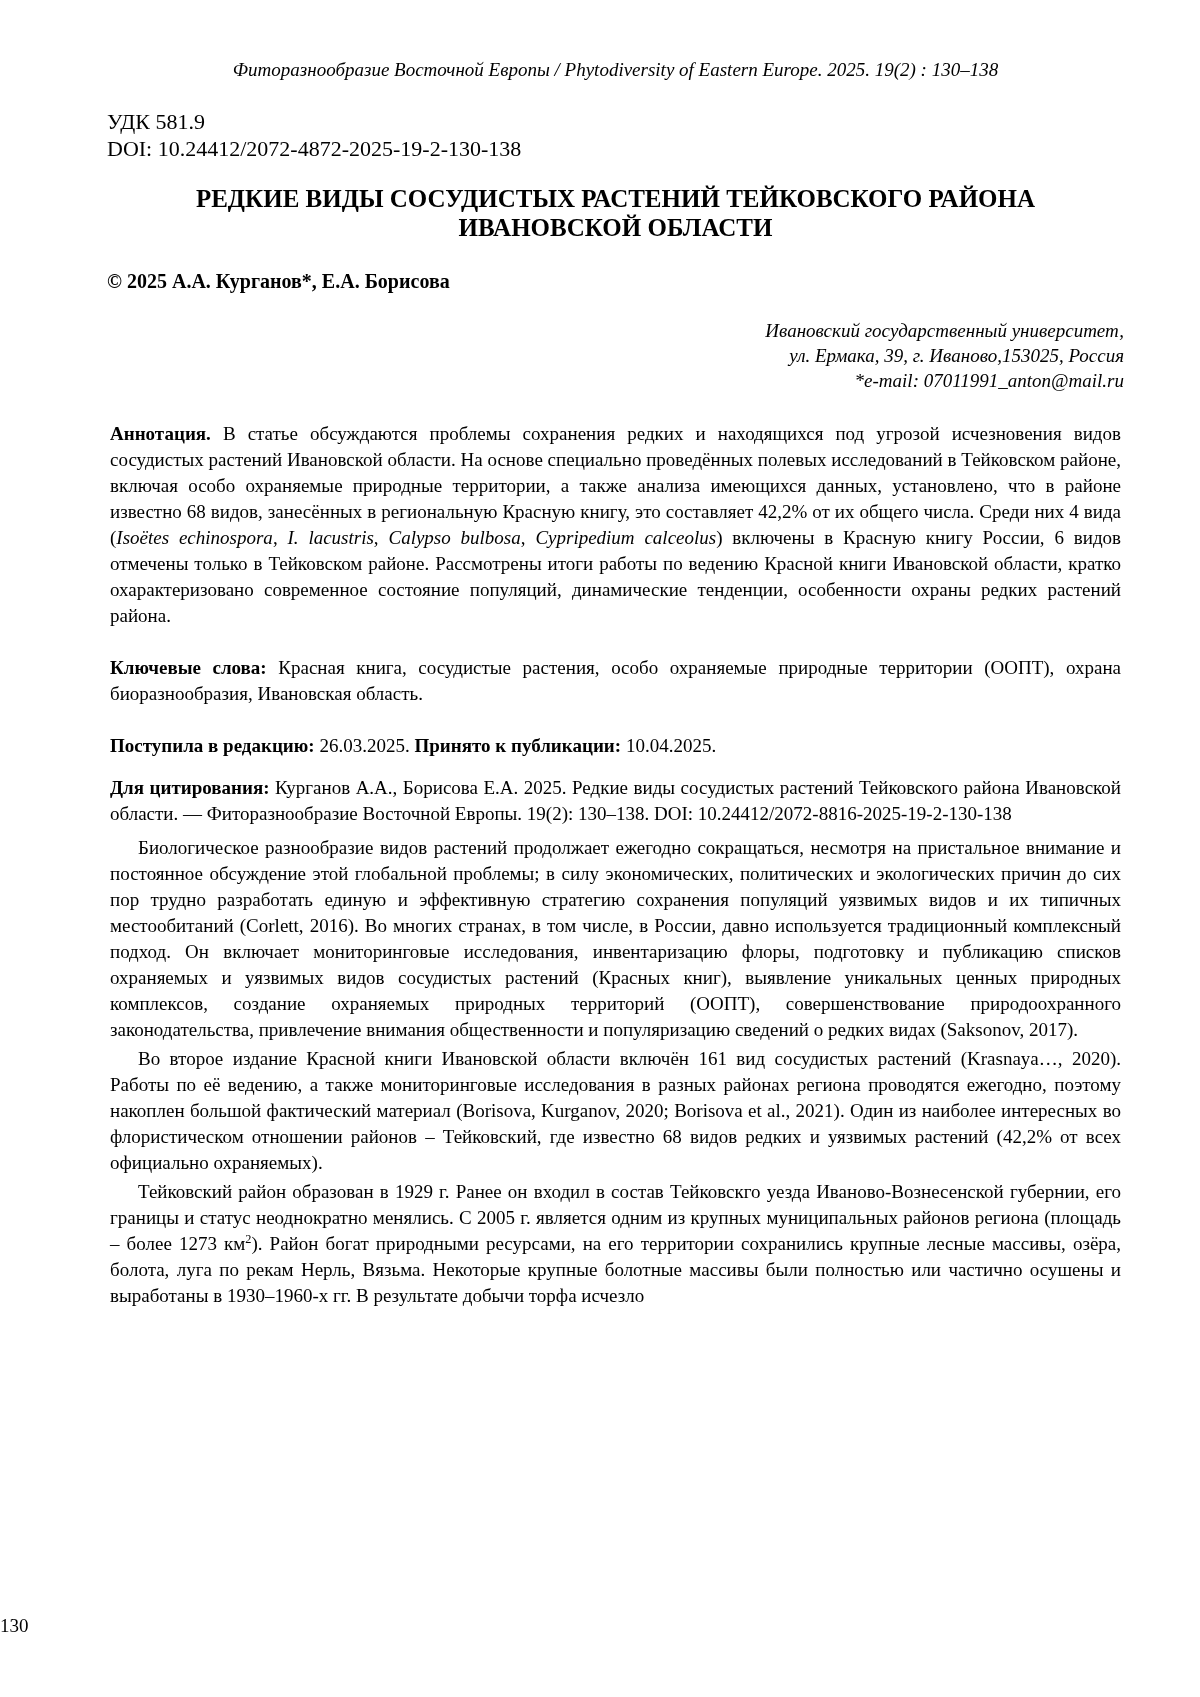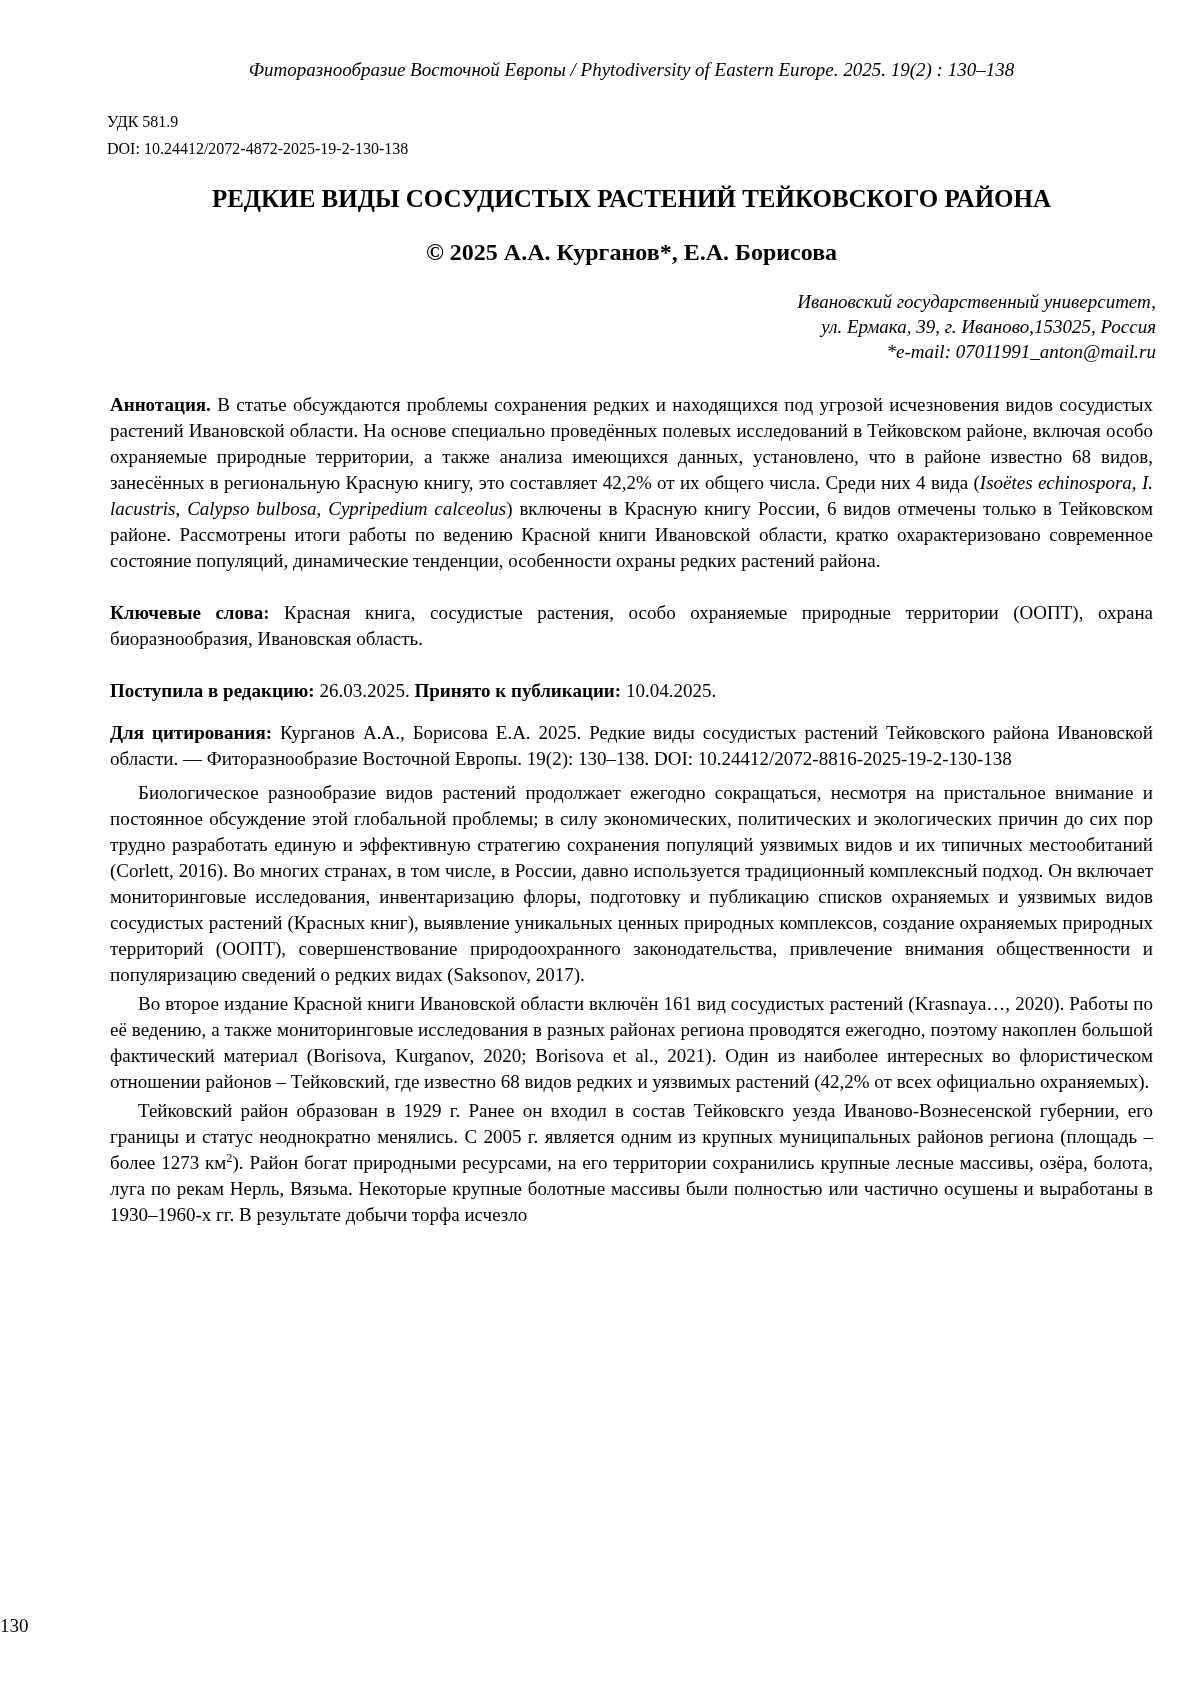--- a/index.html
+++ b/index.html
@@ -1,47 +1,46 @@
 <!DOCTYPE html>
 <html lang="ru"><head>
 <meta charset="utf-8">
 <style>
   html, body { margin: 0; padding: 0; background: #ffffff; }
   .page {
     position: relative;
     width: 1200px;
     height: 1697px;
     box-sizing: border-box;
-    padding: 58px 44px 0 107px;
+    padding: 58px 76px 0 107px;
     background: #ffffff;
     color: #000000;
     font-family: "Liberation Serif", "DejaVu Serif", serif;
     overflow: hidden;
   }
   .journal-line {
     text-align: center;
     font-style: italic;
     font-size: 19px;
     line-height: 24px;
     margin: 0 0 26px 0;
   }
-  .udc-block { font-size: 16px; line-height: 27px; }
+  .udc-block { font-size: 22px; line-height: 27px; }
   .udc-block div { margin: 0; }
   .article-title {
     margin-top: 22px;
     text-align: center;
     font-weight: bold;
     font-size: 25px;
     line-height: 29px;
   }
   .authors-line {
     margin-top: 26px;
-    text-align: center;
     font-weight: bold;
-    font-size: 24px;
+    font-size: 20px;
     line-height: 26px;
   }
   .affiliation {
     margin-top: 24px;
     text-align: right;
     font-style: italic;
     font-size: 19px;
     line-height: 25px;
   }
   .para {
@@ -78,20 +77,21 @@
 
   <div class="journal-line">Фиторазнообразие Восточной Европы / Phytodiversity of Eastern Europe. 2025. 19(2) : 130–138</div>
 
   <div class="udc-block">
     <div>УДК 581.9</div>
     <div>DOI: 10.24412/2072-4872-2025-19-2-130-138</div>
   </div>
 
   <div class="article-title">
     <div>РЕДКИЕ ВИДЫ СОСУДИСТЫХ РАСТЕНИЙ ТЕЙКОВСКОГО РАЙОНА</div>
+    <div>ИВАНОВСКОЙ ОБЛАСТИ</div>
   </div>
 
   <div class="authors-line">© 2025 А.А. Курганов*, Е.А. Борисова</div>
 
   <div class="affiliation">
     <div>Ивановский государственный университет,</div>
     <div>ул. Ермака, 39, г. Иваново,153025, Россия</div>
     <div>*e-mail: 07011991_anton@mail.ru</div>
   </div>
 

